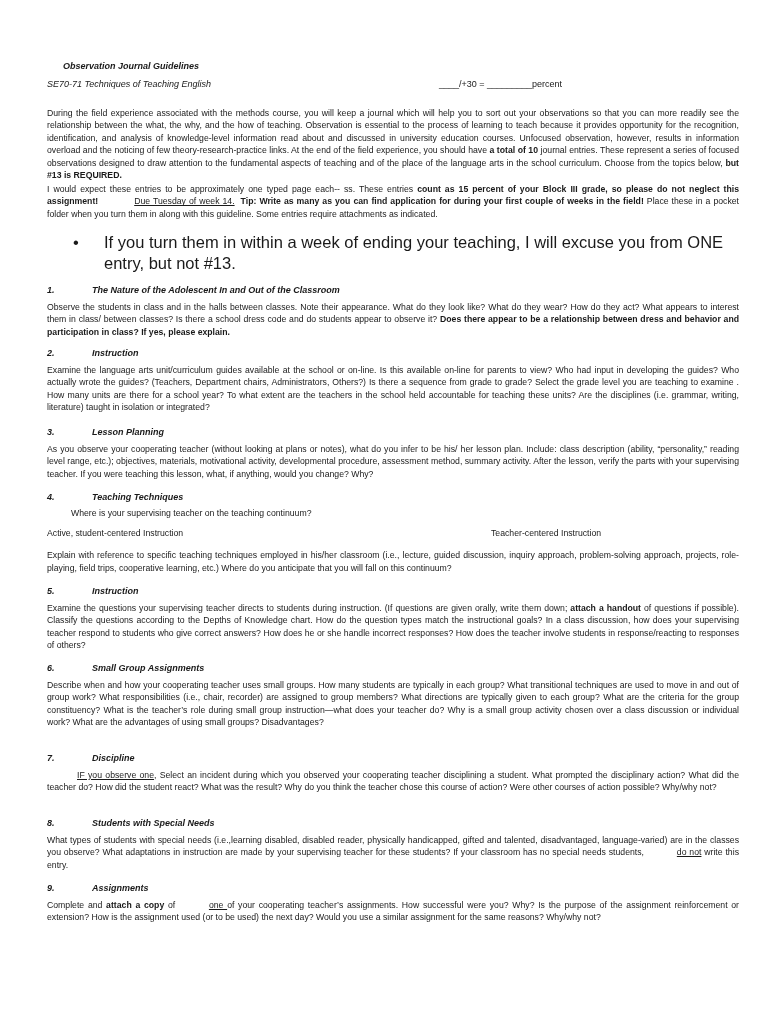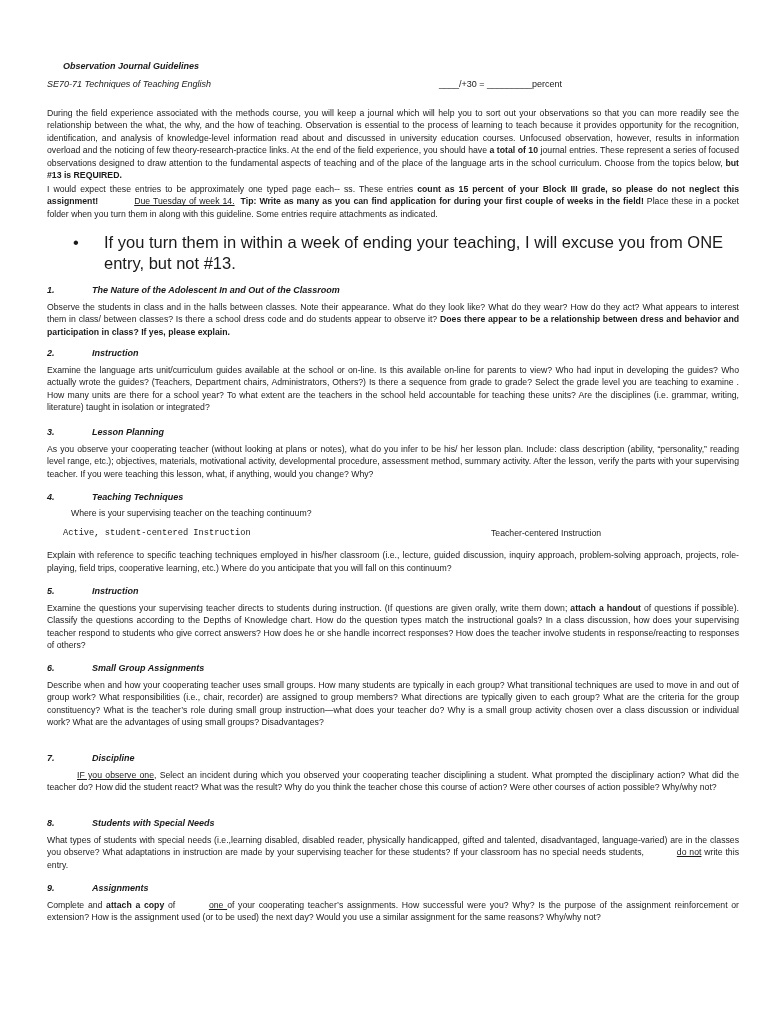--- a/index.html
+++ b/index.html
@@ -15,21 +15,21 @@
     .bullet .dot { position: absolute; left: 0; top: 0; }
     .bullet .btext { display: block; margin-left: 31px; }
     .section { position: absolute; left: 0; width: 692px; }
     .sec-head { font-weight: bold; font-style: italic; font-size: 9px; height: 14px; position: relative; }
     .sec-num { position: absolute; left: 0; }
     .sec-title { position: absolute; left: 45px; }
     .sec-body { text-align: justify; margin-top: 3px; }
     b { font-weight: bold; }
     u { text-decoration: underline; padding-left: 30px; }
     .cont-row { position: relative; height: 14px; margin-top: 8px; }
-    .cont-left { position: absolute; left: 16px; font-family: Liberation Mono, monospace; }
+    .cont-left { position: absolute; left: 0; }
     .cont-right { position: absolute; left: 444px; }
     .sub-q { margin-left: 24px; margin-top: 2px; }
     .explain { margin-top: 8px; text-align: justify; }
   </style>
 </head>
 <body>
 
 <div class="page">
 
   <div class="title">Observation Journal Guidelines</div>

